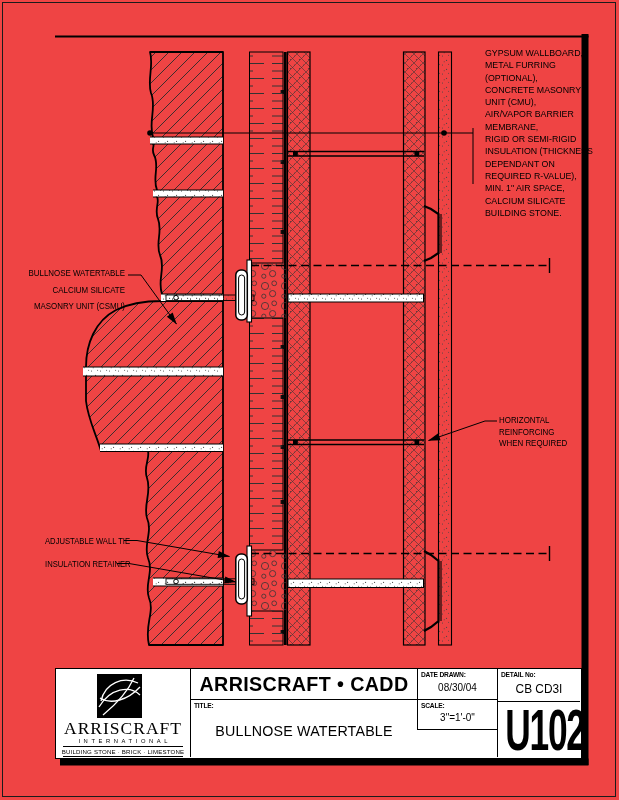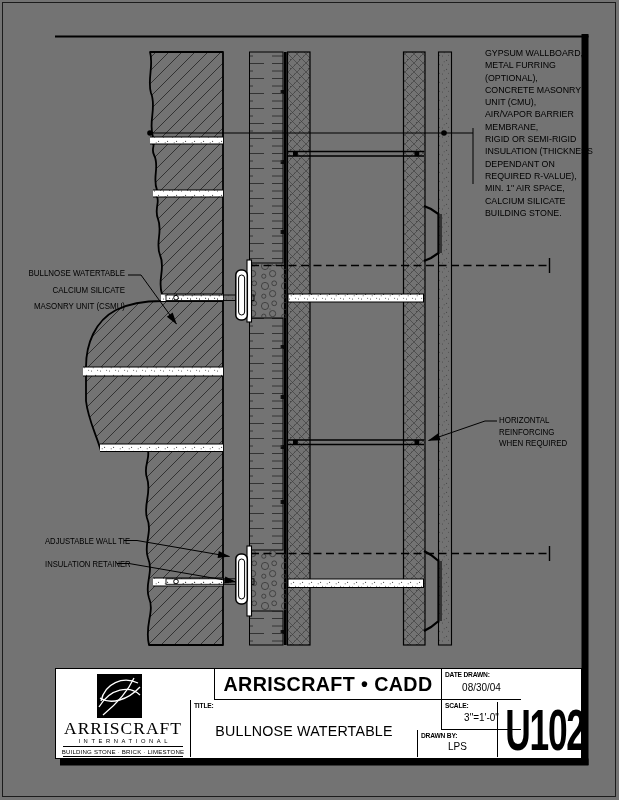--- a/index.html
+++ b/index.html
@@ -1,30 +1,30 @@
 <!DOCTYPE html>
 <html><head>
 <meta charset="utf-8">
 <style>
   html,body{margin:0;padding:0;background:#e8e8e8;}
-  .page{position:relative;width:619px;height:800px;background:#737373;overflow:hidden;
+  .page{position:relative;width:619px;height:800px;background:#ef4444;overflow:hidden;
         font-family:"Liberation Sans",sans-serif;color:#000;}
   .page-border{position:absolute;left:2px;top:2px;width:612px;height:793px;
         border:1.5px solid #1b1b1b;pointer-events:none;}
   svg.draw{position:absolute;left:0;top:0;z-index:1;}
   .ann{position:absolute;z-index:2;font-size:8.8px;line-height:12.3px;white-space:pre-line;
        color:#000;}
   .ann.right{text-align:right;transform:scaleX(0.9);transform-origin:right top;line-height:16.5px;}
   .ann.cond{transform:scaleX(0.87);transform-origin:left top;}
   .ann.reinf{transform:scaleX(0.9);transform-origin:left top;line-height:11.6px;}
   
   .tb{position:absolute;left:55px;top:668px;width:527px;height:91px;z-index:3;
       border:1.6px solid #000;box-sizing:border-box;background:#fff;}
   .cell{position:absolute;box-sizing:border-box;}
-  .bl{border-left:1.4px solid #000;} .bb{border-bottom:1.4px solid #000;margin-left:24px;}
+  .bl{border-left:1.4px solid #000;} .bb{border-bottom:1.4px solid #000;}
   .lbl{position:absolute;left:3px;top:1.5px;font-size:7px;font-weight:bold;letter-spacing:-0.2px;
        transform:scaleX(0.95);transform-origin:left top;}
   .val{position:absolute;left:0;right:0;top:12px;text-align:center;font-size:10.5px;
        transform:scaleX(0.95);}
   .brand{display:flex;align-items:center;justify-content:center;height:100%;
          font-size:20.5px;font-weight:bold;letter-spacing:0.4px;transform:scaleX(0.96);}
   .dwgtitle{position:absolute;left:0;right:0;top:22px;text-align:center;font-size:15.5px;
          transform:scaleX(0.92);letter-spacing:0.2px;}
   .detailno{position:absolute;left:0;right:0;top:13px;text-align:center;font-size:12.5px;
          transform:scaleX(0.95);}
@@ -279,23 +279,23 @@
     <div class="cell bl bb" style="left:361px;top:0;width:80px;height:31px;padding-left:36px;">
       <div class="lbl">DATE DRAWN:</div>
       <div class="val">08/30/04</div>
     </div>
 
     <div class="cell bl bb" style="left:361px;top:31px;width:80px;height:30px;">
       <div class="lbl">SCALE:</div>
       <div class="val" style="top:11px;">3"=1'-0"</div>
     </div>
 
-    <div class="cell bl" style="left:361px;top:61px;width:80px;height:27px;">
-      <div class="lbl">DRAWN BY:</div>
-      <div class="val" style="top:10px;">LPS</div>
-    </div>
-
+
+    <div class="cell bl bb" style="left:441px;top:0;width:83px;height:33px;">
+      <div class="lbl">DETAIL No:</div>
+      <div class="detailno">CB CD3I</div>
+    </div>
 
     <div class="cell bl" style="left:441px;top:33px;width:95px;height:55px;">
       <div class="sheetno">U102</div>
     </div>
   </div>
 </div>
 
 </body></html>

